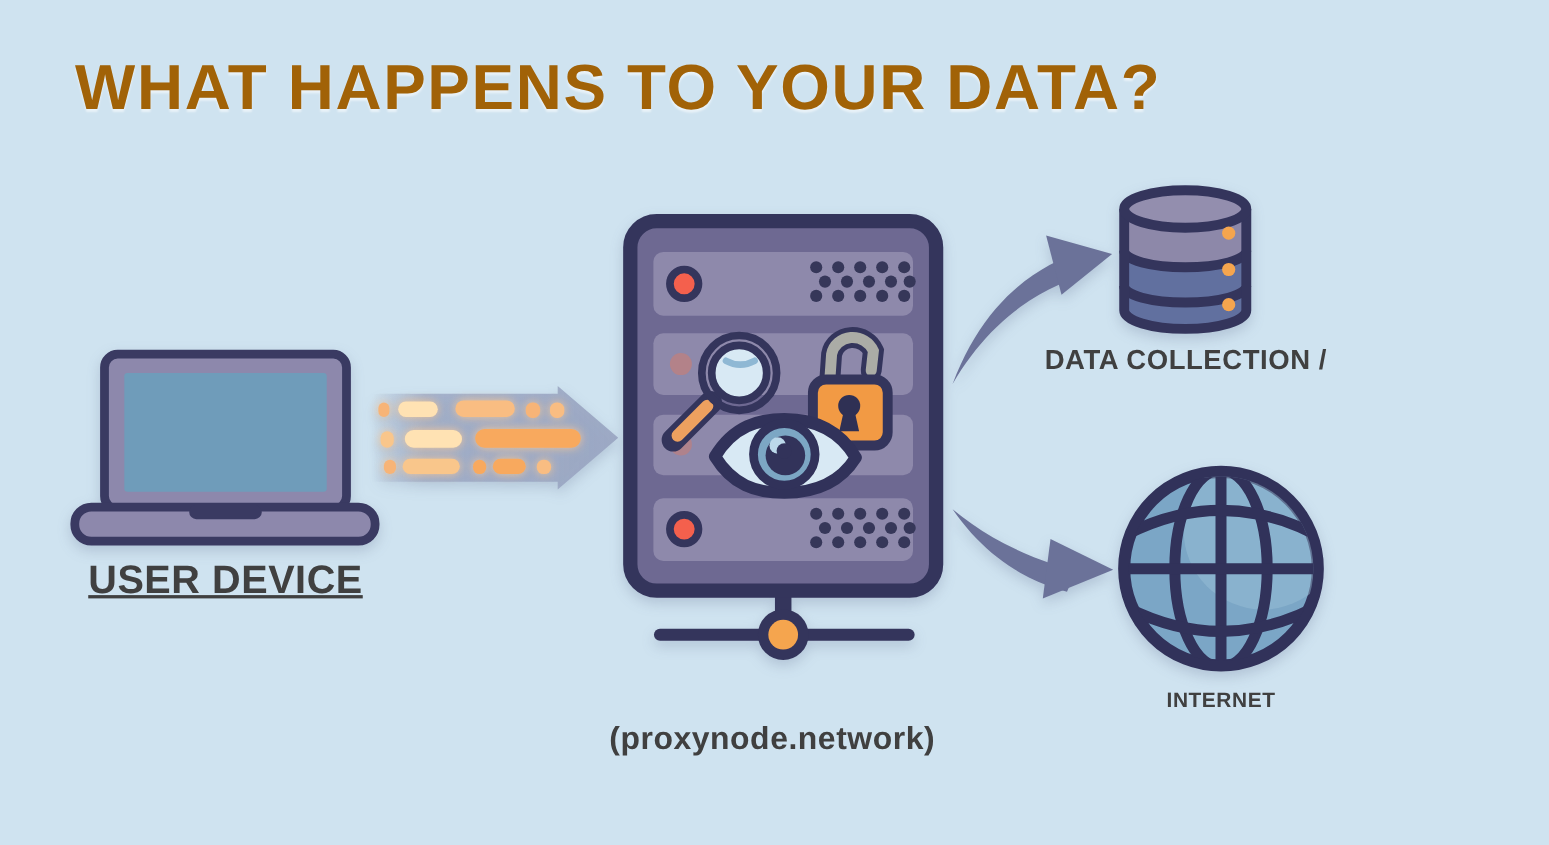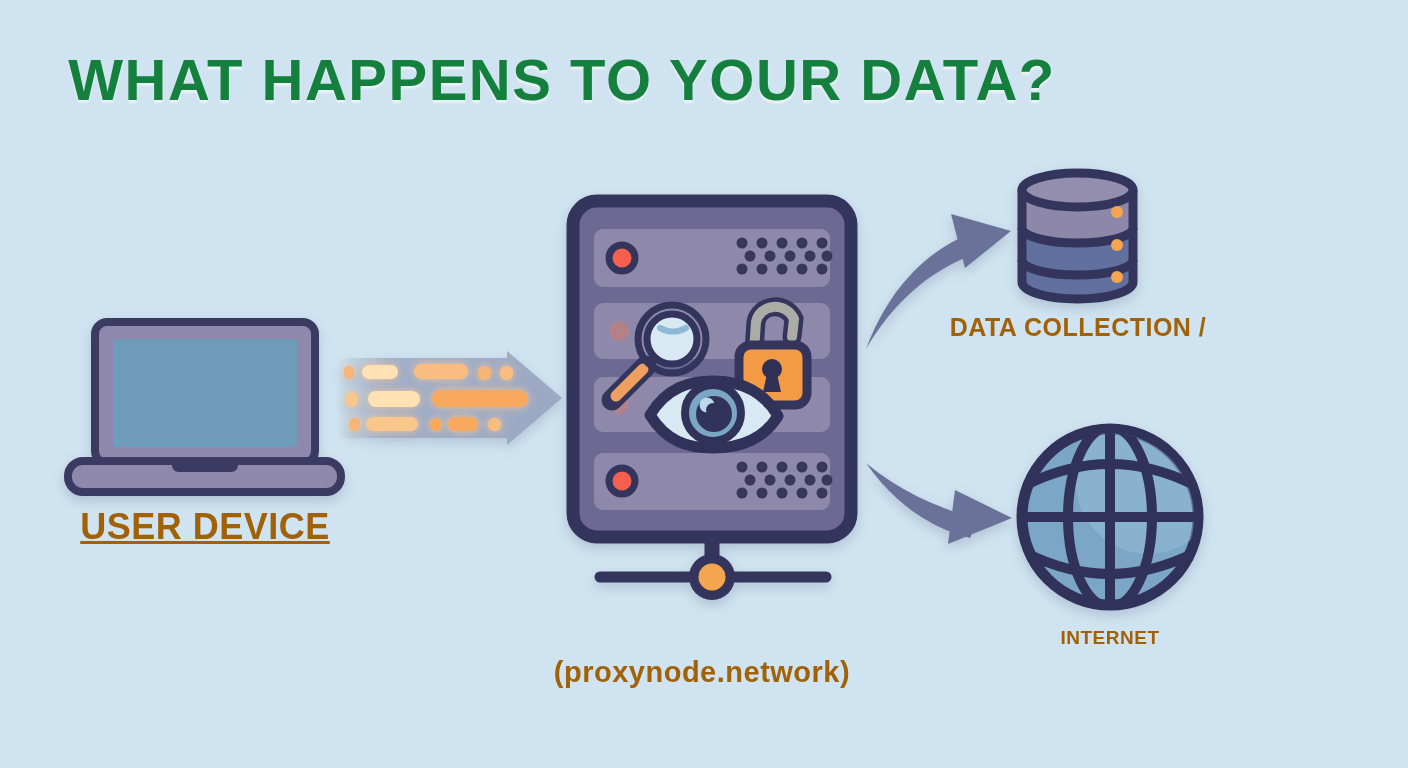--- a/index.html
+++ b/index.html
@@ -7,26 +7,26 @@
     position:relative;
     width:1408px;height:768px;
     background:#cfe3f0;
     overflow:hidden;
     font-family:"Liberation Sans", sans-serif;
   }
   .title{
     position:absolute;top:46px;left:0;width:1124px;
     text-align:center;
     font-size:58px;font-weight:bold;letter-spacing:1.5px;
-    color:#15803d;
+    color:#a16207;
     text-shadow:0 3px 2px rgba(255,255,255,0.55);
   }
   .lbl{
     position:absolute;text-align:center;
-    font-weight:bold;color:#a16207;letter-spacing:0.5px;
+    font-weight:bold;color:#404040;letter-spacing:0.5px;
   }
   .lbl-user{left:40px;top:506px;width:330px;font-size:36px;text-decoration:underline;}
   .lbl-proxy1{left:513px;top:619px;width:400px;font-size:31px;}
   .lbl-proxy2{left:502px;top:656px;width:400px;font-size:29px;}
   .lbl-datacol{left:918px;top:311px;width:320px;font-size:25px;line-height:33px;}
   .lbl-internet{left:1008px;top:627px;width:204px;font-size:19px;}
   svg.diagram{position:absolute;left:0;top:0;}
   .shadowed{filter:drop-shadow(0 5px 6px rgba(60,70,110,0.20));}
 </style>
 </head>

